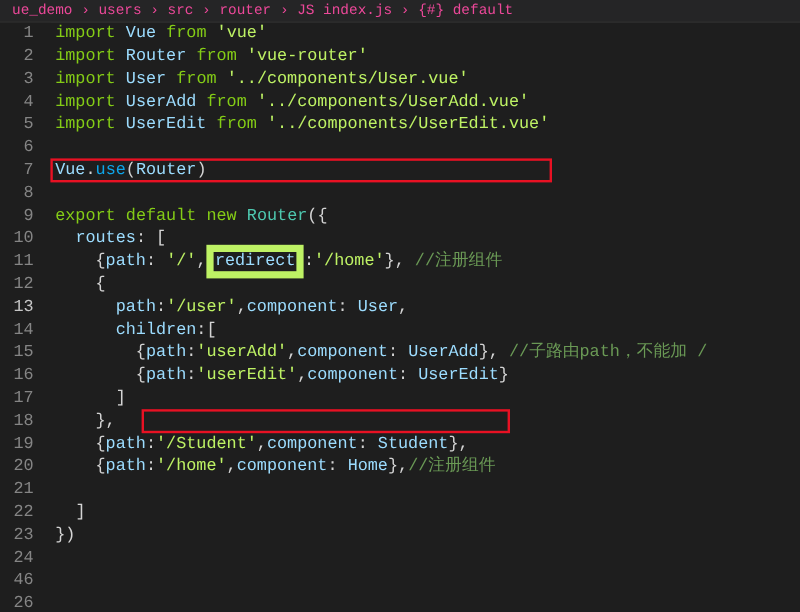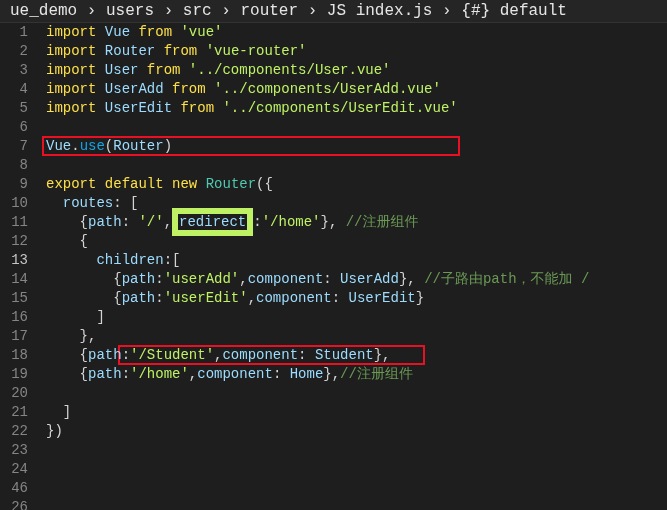--- a/index.html
+++ b/index.html
@@ -8,22 +8,22 @@
   font-family: Consolas, 'Courier New', monospace;
   font-size: 14px;
   color: #d4d4d4;
   width: 667px;
   height: 510px;
   overflow: hidden;
 }
 .breadcrumb {
   background: #252526;
   padding: 2px 10px;
-  font-size: 16px;
-  color: #e5e5e5;
+  font-size: 12px;
+  color: #ec4899;
   border-bottom: 1px solid #333;
 }
 .editor {
   display: flex;
   background: #1e1e1e;
 }
 .gutter {
   width: 42px;
   text-align: right;
   padding-right: 14px;
@@ -40,21 +40,21 @@
   flex: 1;
   position: relative;
 }
 .line {
   height: 19px;
   line-height: 19px;
   white-space: pre;
   padding-left: 4px;
   position: relative;
 }
-.kw { color: #fde047; }
+.kw { color: #84cc16; }
 .ident { color: #9cdcfe; }
 .cls { color: #4ec9b0; }
 .fn { color: #0ea5e9; }
 .str { color: #bef264; }
 .punct { color: #d4d4d4; }
 .comment { color: #6a9955; }
 .prop { color: #9cdcfe; }
 .redbox {
   border: 2px solid #e81123;
   position: absolute;
@@ -105,20 +105,21 @@
     <div class="line"><span class="kw">import</span> <span class="ident">User</span> <span class="kw">from</span> <span class="str">'../components/User.vue'</span></div>
     <div class="line"><span class="kw">import</span> <span class="ident">UserAdd</span> <span class="kw">from</span> <span class="str">'../components/UserAdd.vue'</span></div>
     <div class="line"><span class="kw">import</span> <span class="ident">UserEdit</span> <span class="kw">from</span> <span class="str">'../components/UserEdit.vue'</span></div>
     <div class="line"></div>
     <div class="line"><span class="ident">Vue</span><span class="punct">.</span><span class="fn">use</span><span class="punct">(</span><span class="ident">Router</span><span class="punct">)</span></div>
     <div class="line"></div>
     <div class="line"><span class="kw">export</span> <span class="kw">default</span> <span class="kw">new</span> <span class="cls">Router</span><span class="punct">({</span></div>
     <div class="line">  <span class="prop">routes</span><span class="punct">: [</span></div>
     <div class="line">    <span class="punct">{</span><span class="prop">path</span><span class="punct">: </span><span class="str">'/'</span><span class="punct">,</span><span class="prop" style="border:6px solid #bef264;padding:0 1px">redirect</span><span class="punct">:</span><span class="str">'/home'</span><span class="punct">},</span><span class="comment"> //注册组件</span></div>
     <div class="line">    <span class="punct">{</span></div>
+    <div class="line">      <span class="prop">path</span><span class="punct">:</span><span class="str">'/user'</span><span class="punct">,</span><span class="prop">component</span><span class="punct">: </span><span class="ident">User</span><span class="punct">,</span></div>
     <div class="line">      <span class="prop">children</span><span class="punct">:[</span></div>
     <div class="line">        <span class="punct">{</span><span class="prop">path</span><span class="punct">:</span><span class="str">'userAdd'</span><span class="punct">,</span><span class="prop">component</span><span class="punct">: </span><span class="ident">UserAdd</span><span class="punct">},</span><span class="comment"> //子路由path，不能加 /</span></div>
     <div class="line">        <span class="punct">{</span><span class="prop">path</span><span class="punct">:</span><span class="str">'userEdit'</span><span class="punct">,</span><span class="prop">component</span><span class="punct">: </span><span class="ident">UserEdit</span><span class="punct">}</span></div>
     <div class="line">      <span class="punct">]</span></div>
     <div class="line">    <span class="punct">},</span></div>
     <div class="line">    <span class="punct">{</span><span class="prop">path</span><span class="punct">:</span><span class="str">'/Student'</span><span class="punct">,</span><span class="prop">component</span><span class="punct">: </span><span class="ident">Student</span><span class="punct">},</span></div>
     <div class="line">    <span class="punct">{</span><span class="prop">path</span><span class="punct">:</span><span class="str">'/home'</span><span class="punct">,</span><span class="prop">component</span><span class="punct">: </span><span class="ident">Home</span><span class="punct">},</span><span class="comment">//注册组件</span></div>
     <div class="line"></div>
     <div class="line">  <span class="punct">]</span></div>
     <div class="line"><span class="punct">})</span></div>

